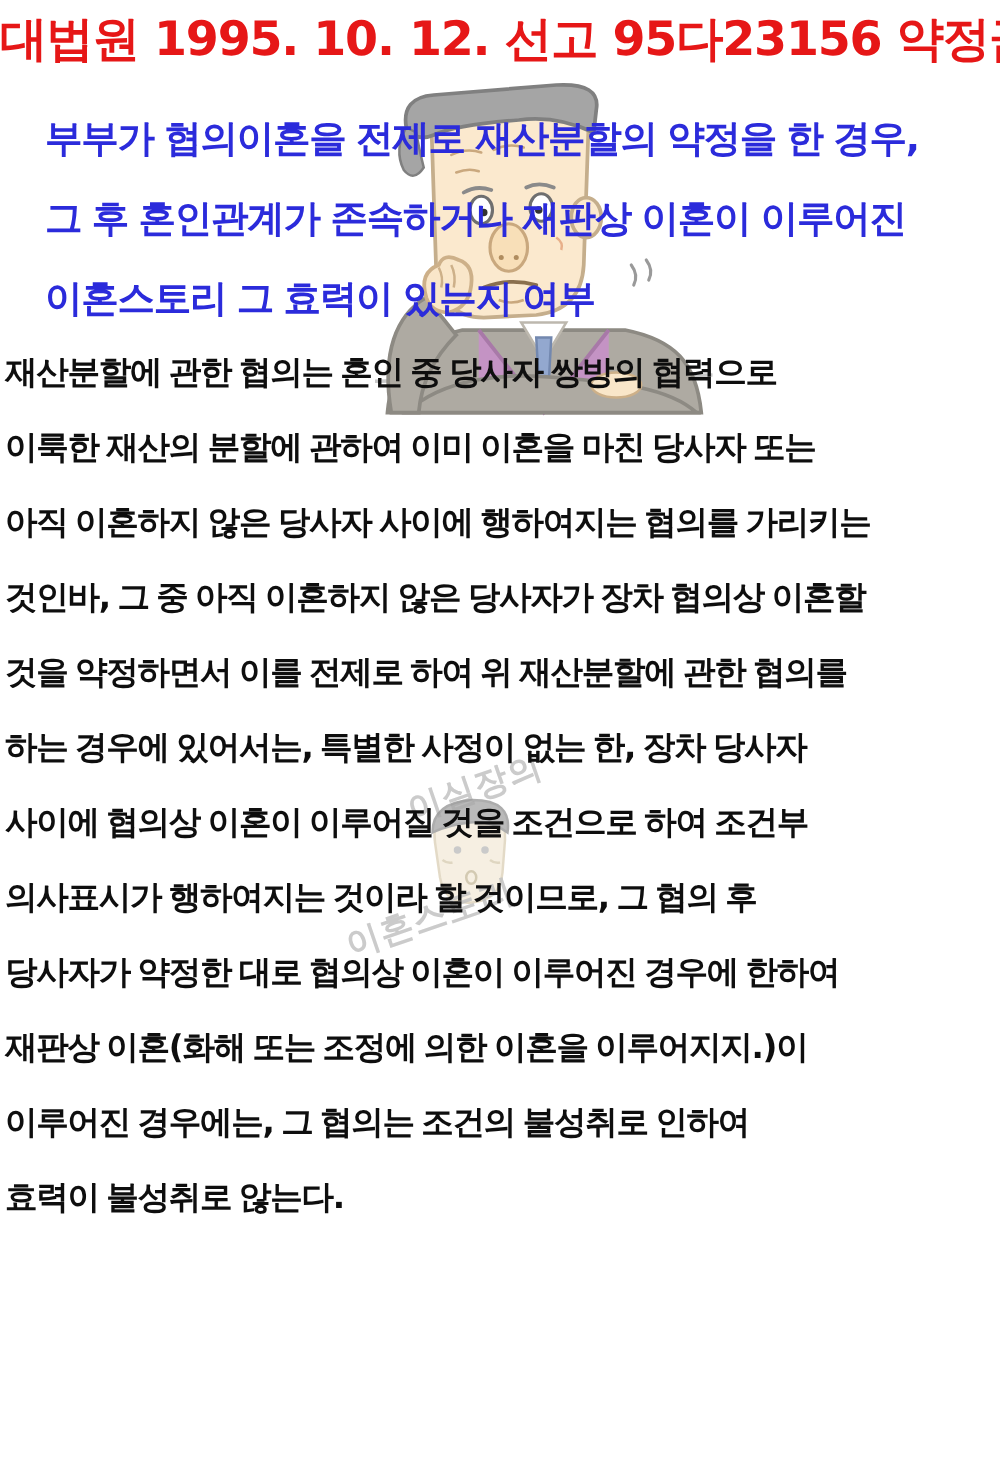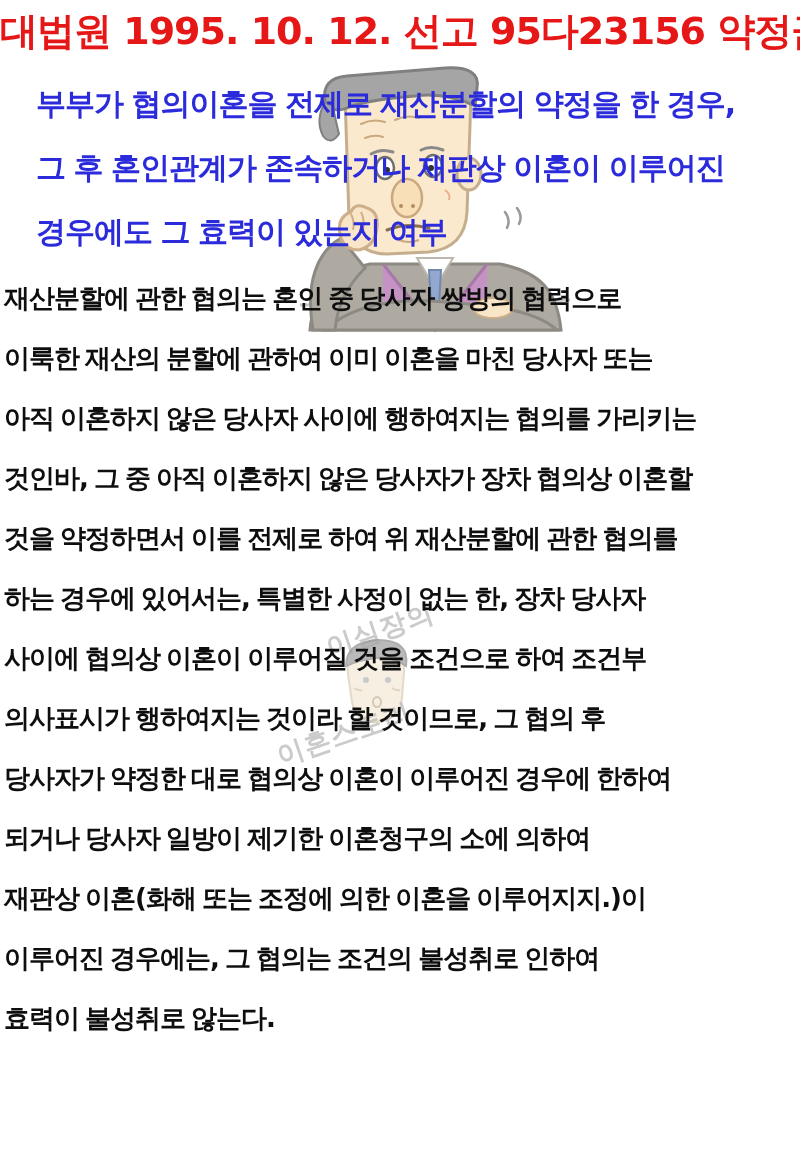--- a/index.html
+++ b/index.html
@@ -10,21 +10,21 @@
   }
   .layer-art{position:absolute;z-index:0;}
   .layer-text{position:absolute;z-index:2;}
 
   .title{
     top:6px;left:0;width:800px;text-align:center;
     font-size:38px;font-weight:bold;letter-spacing:-1px;
     color:#e61717;white-space:nowrap;
   }
   .subtitle{
-    top:72px;left:36px;width:760px;
+    top:80px;left:36px;width:760px;
     font-size:30px;font-weight:bold;letter-spacing:-1px;word-spacing:-1px;
     color:#2b2bdb;
   }
   .subtitle .line{height:64px;line-height:64px;white-space:nowrap;}
 
   .bodytext{
     top:268px;left:4px;width:796px;
     font-size:26px;font-weight:bold;letter-spacing:-1px;word-spacing:-2px;
     color:#0e0e0e;
   }
@@ -106,30 +106,29 @@
     <path d="M20 52 q4 3 8 2 M58 52 q4 3 8 2" fill="none" stroke="#d8cdb2" stroke-width="2"></path>
   </svg>
   <div class="wm-text t2">이혼스토리</div>
 </div>
 
 <div class="layer-text title">대법원 1995. 10. 12. 선고 95다23156 약정금</div>
 
 <div class="layer-text subtitle">
   <div class="line">부부가 협의이혼을 전제로 재산분할의 약정을 한 경우,</div>
   <div class="line">그 후 혼인관계가 존속하거나 재판상 이혼이 이루어진</div>
-  <div class="line">경우에도 그 효력이 있는지 여부</div>
+  <div class="line">이혼스토리 그 효력이 있는지 여부</div>
 </div>
 
 <div class="layer-text bodytext">
   <div class="line">재산분할에 관한 협의는 혼인 중 당사자 쌍방의 협력으로</div>
   <div class="line">이룩한 재산의 분할에 관하여 이미 이혼을 마친 당사자 또는</div>
   <div class="line">아직 이혼하지 않은 당사자 사이에 행하여지는 협의를 가리키는</div>
   <div class="line">것인바, 그 중 아직 이혼하지 않은 당사자가 장차 협의상 이혼할</div>
   <div class="line">것을 약정하면서 이를 전제로 하여 위 재산분할에 관한 협의를</div>
   <div class="line">하는 경우에 있어서는, 특별한 사정이 없는 한, 장차 당사자</div>
   <div class="line">사이에 협의상 이혼이 이루어질 것을 조건으로 하여 조건부</div>
   <div class="line">의사표시가 행하여지는 것이라 할 것이므로, 그 협의 후</div>
   <div class="line">당사자가 약정한 대로 협의상 이혼이 이루어진 경우에 한하여</div>
-  <div class="line">되거나 당사자 일방이 제기한 이혼청구의 소에 의하여</div>
   <div class="line">재판상 이혼(화해 또는 조정에 의한 이혼을 이루어지지.)이</div>
   <div class="line">이루어진 경우에는, 그 협의는 조건의 불성취로 인하여</div>
   <div class="line">효력이 불성취로 않는다.</div>
 </div>
 
 </body></html>

